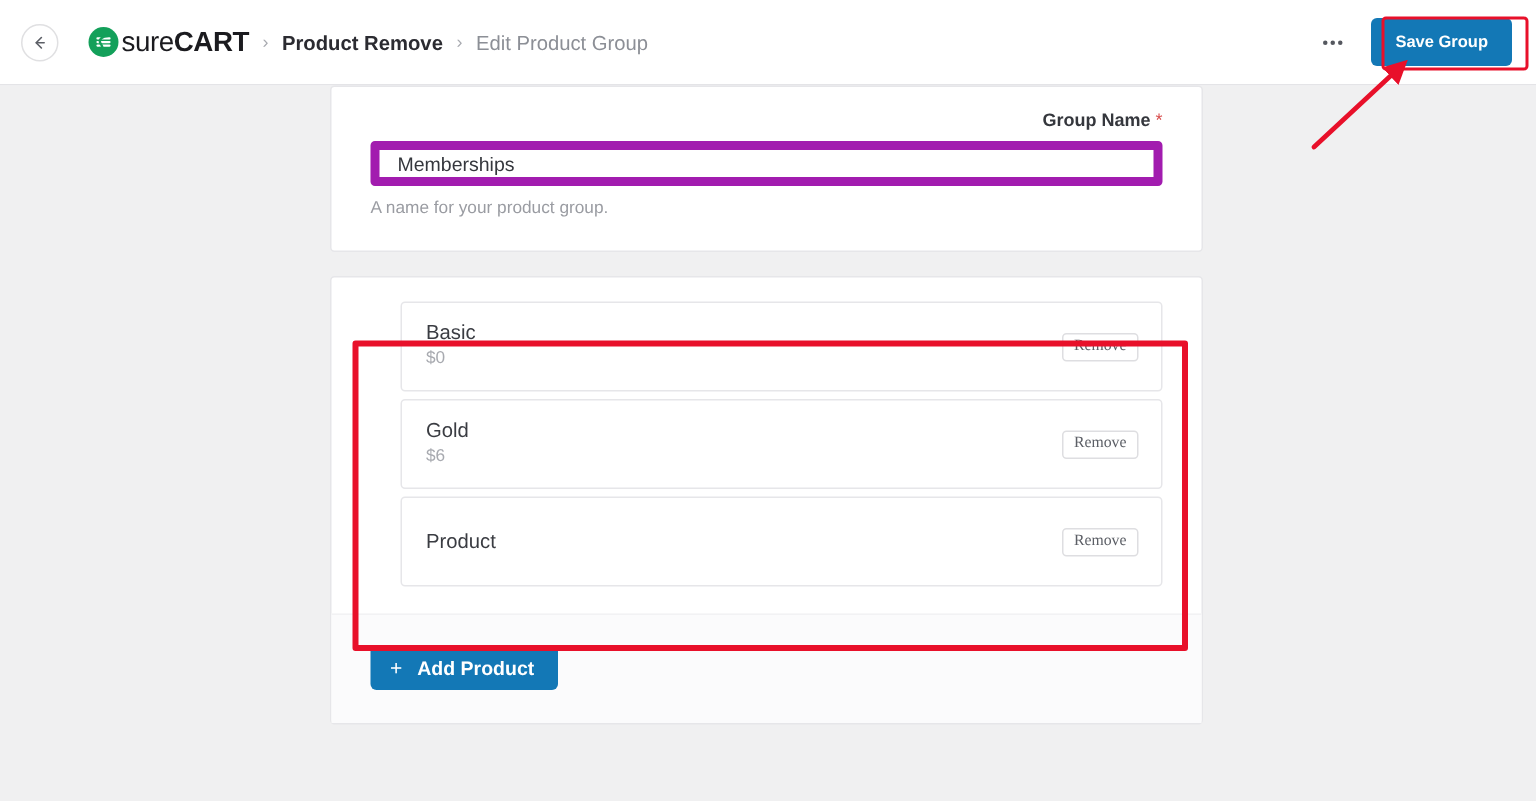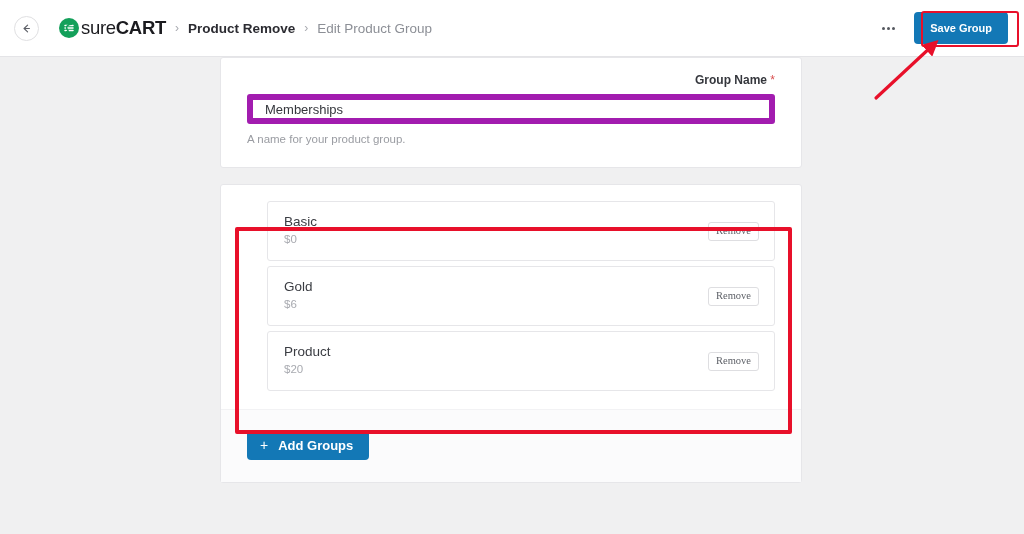--- a/index.html
+++ b/index.html
@@ -374,31 +374,30 @@
             <div class="product-info">
               <span class="product-name">Gold</span>
               <span class="product-price">$6</span>
             </div>
             <button class="remove-btn">Remove</button>
           </div>
 
           <div class="product-row">
             <div class="product-info">
               <span class="product-name">Product</span>
-              <span class="product-price">$20</span>
             </div>
             <button class="remove-btn">Remove</button>
           </div>
 
         </div>
 
         <div class="card-footer">
           <button class="add-btn">
             <span class="add-plus">+</span>
-            <span>Add Groups</span>
+            <span>Add Product</span>
           </button>
         </div>
 
       </div>
 
     </div>
   </div>
 
   <div class="anno-box"></div>
   <div class="anno-save-box"></div>

